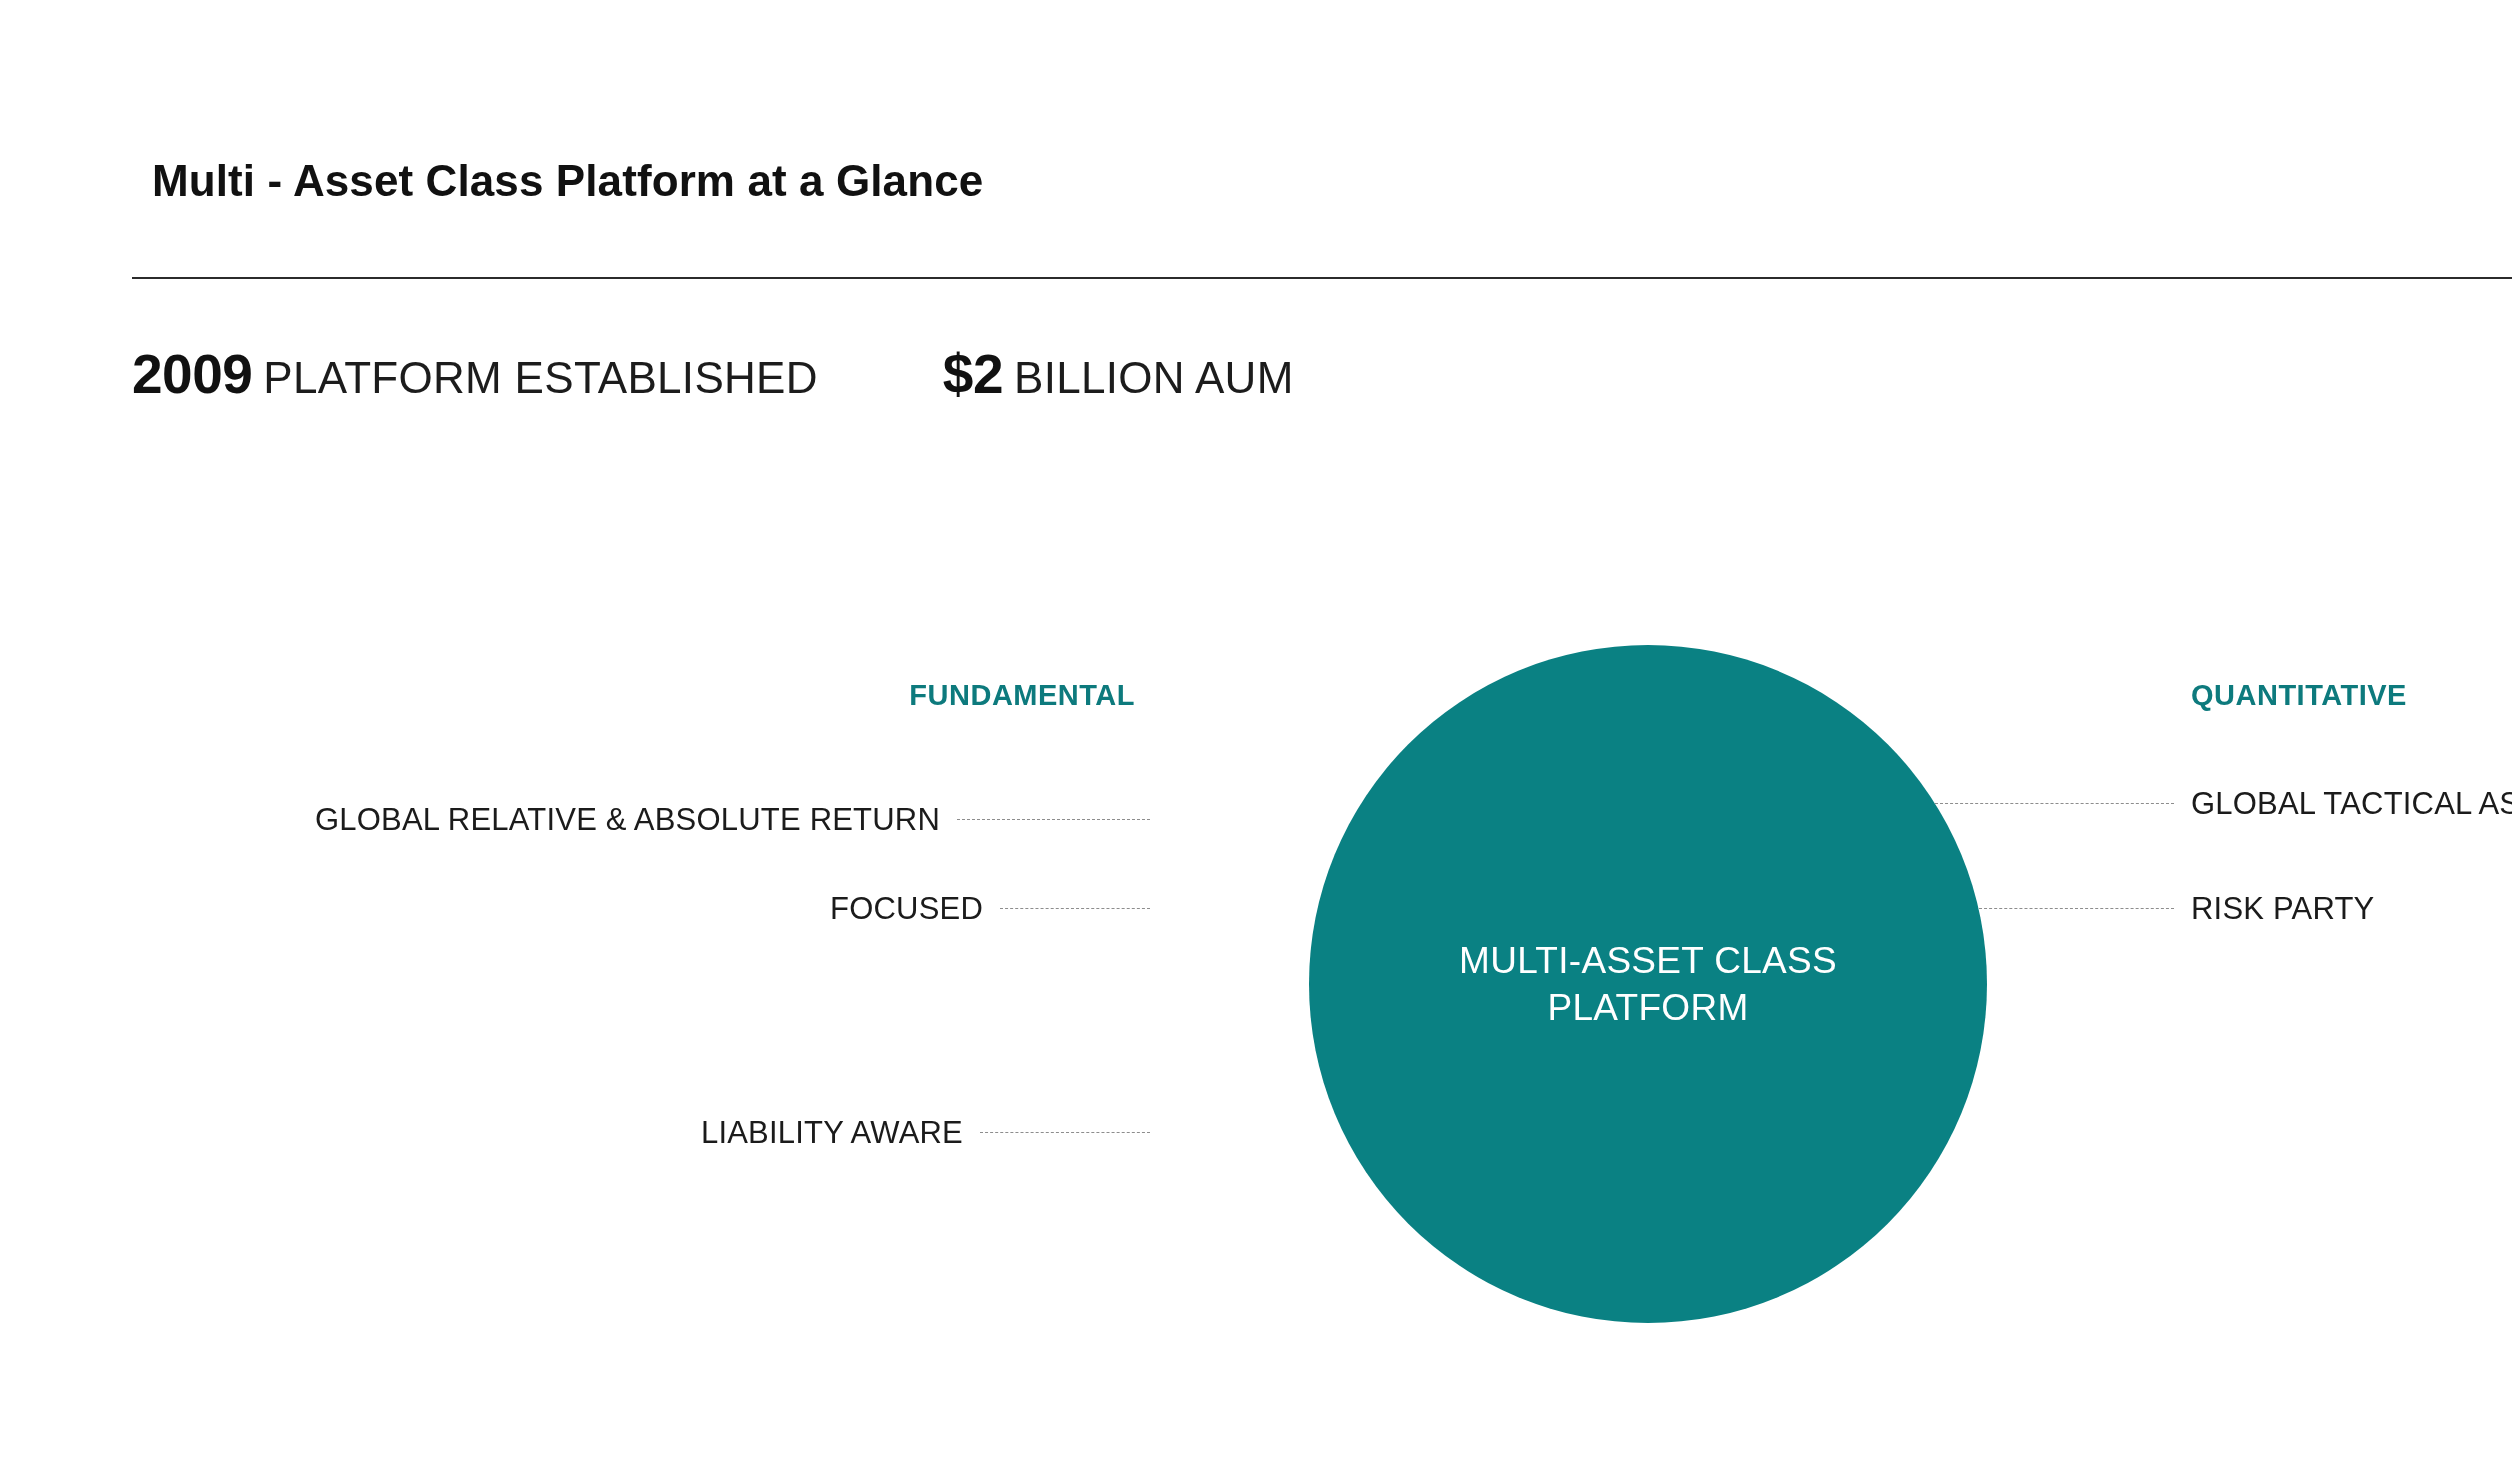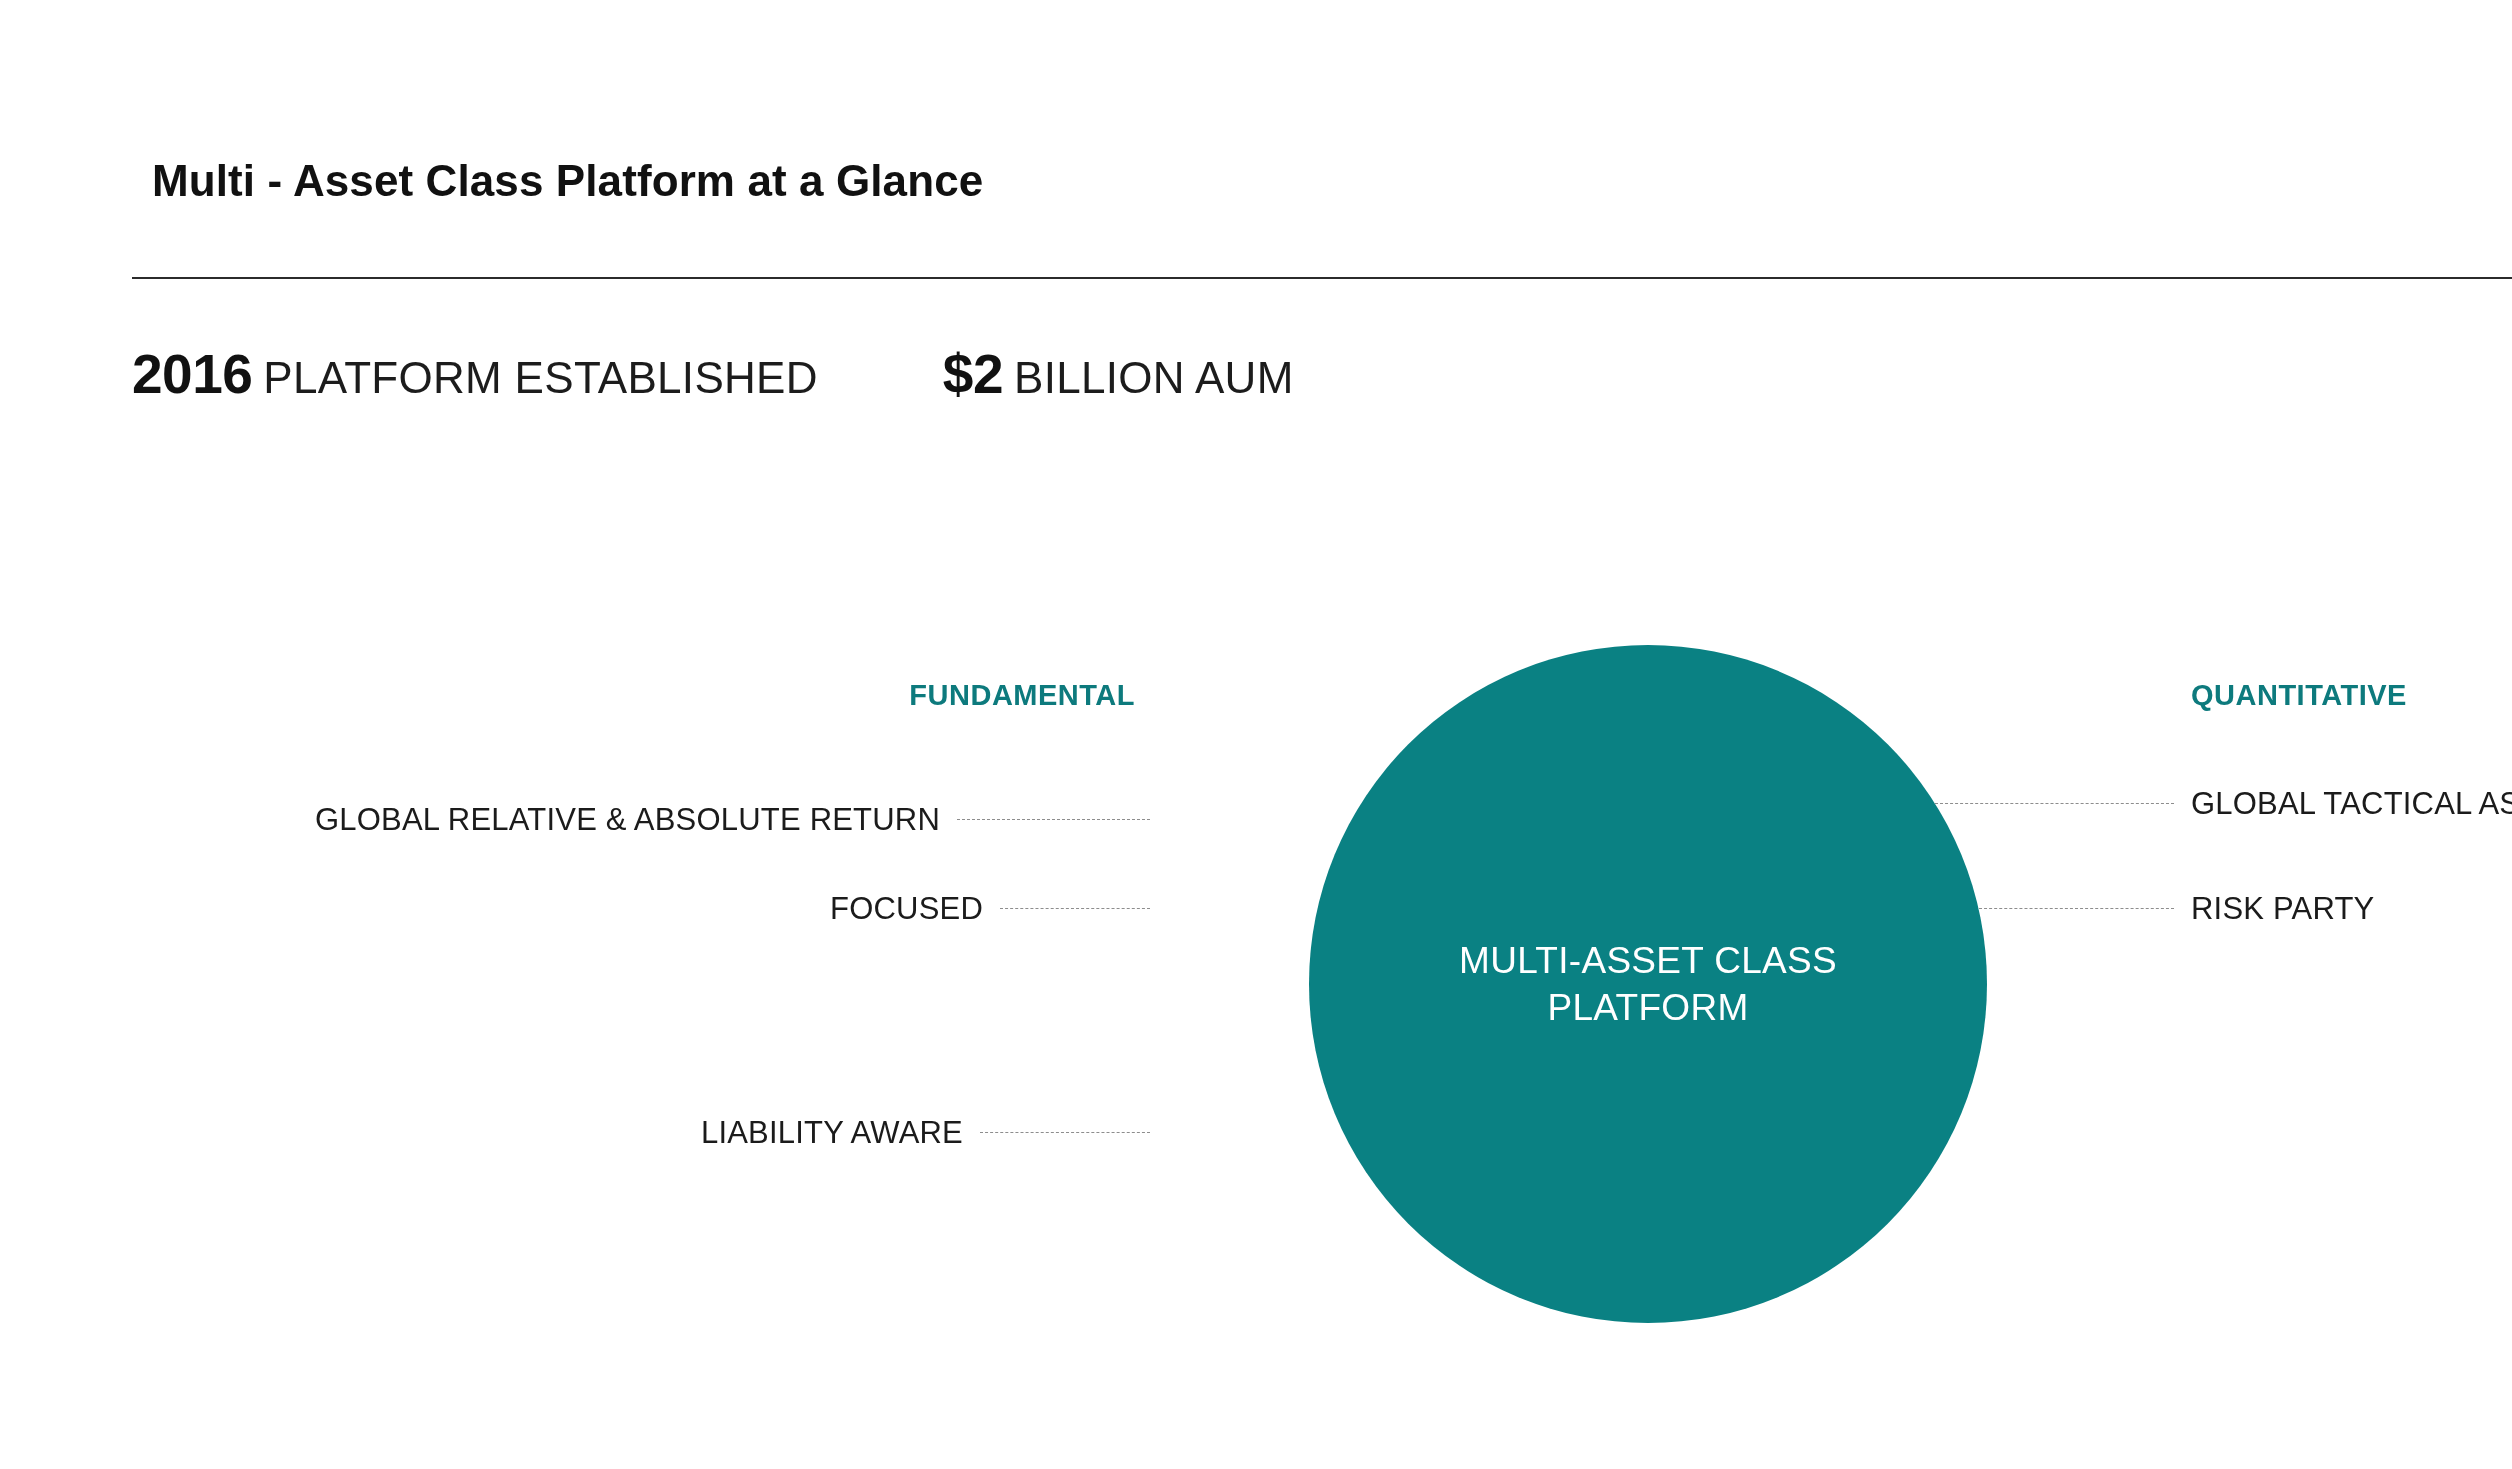--- a/index.html
+++ b/index.html
@@ -149,21 +149,21 @@
 </head>
 <body>
 
 <div class="slide-title">Multi - Asset Class Platform at a Glance</div>
 
 <div class="title-rule"></div>
 
 <div class="stats-row">
 
   <div class="stat">
-    <span class="stat-value">2016</span>
+    <span class="stat-value">2009</span>
     <span class="stat-label">PLATFORM ESTABLISHED</span>
   </div>
 
   <div class="stat">
     <span class="stat-value">$2</span>
     <span class="stat-label">BILLION AUM</span>
   </div>
 
 </div>
 

